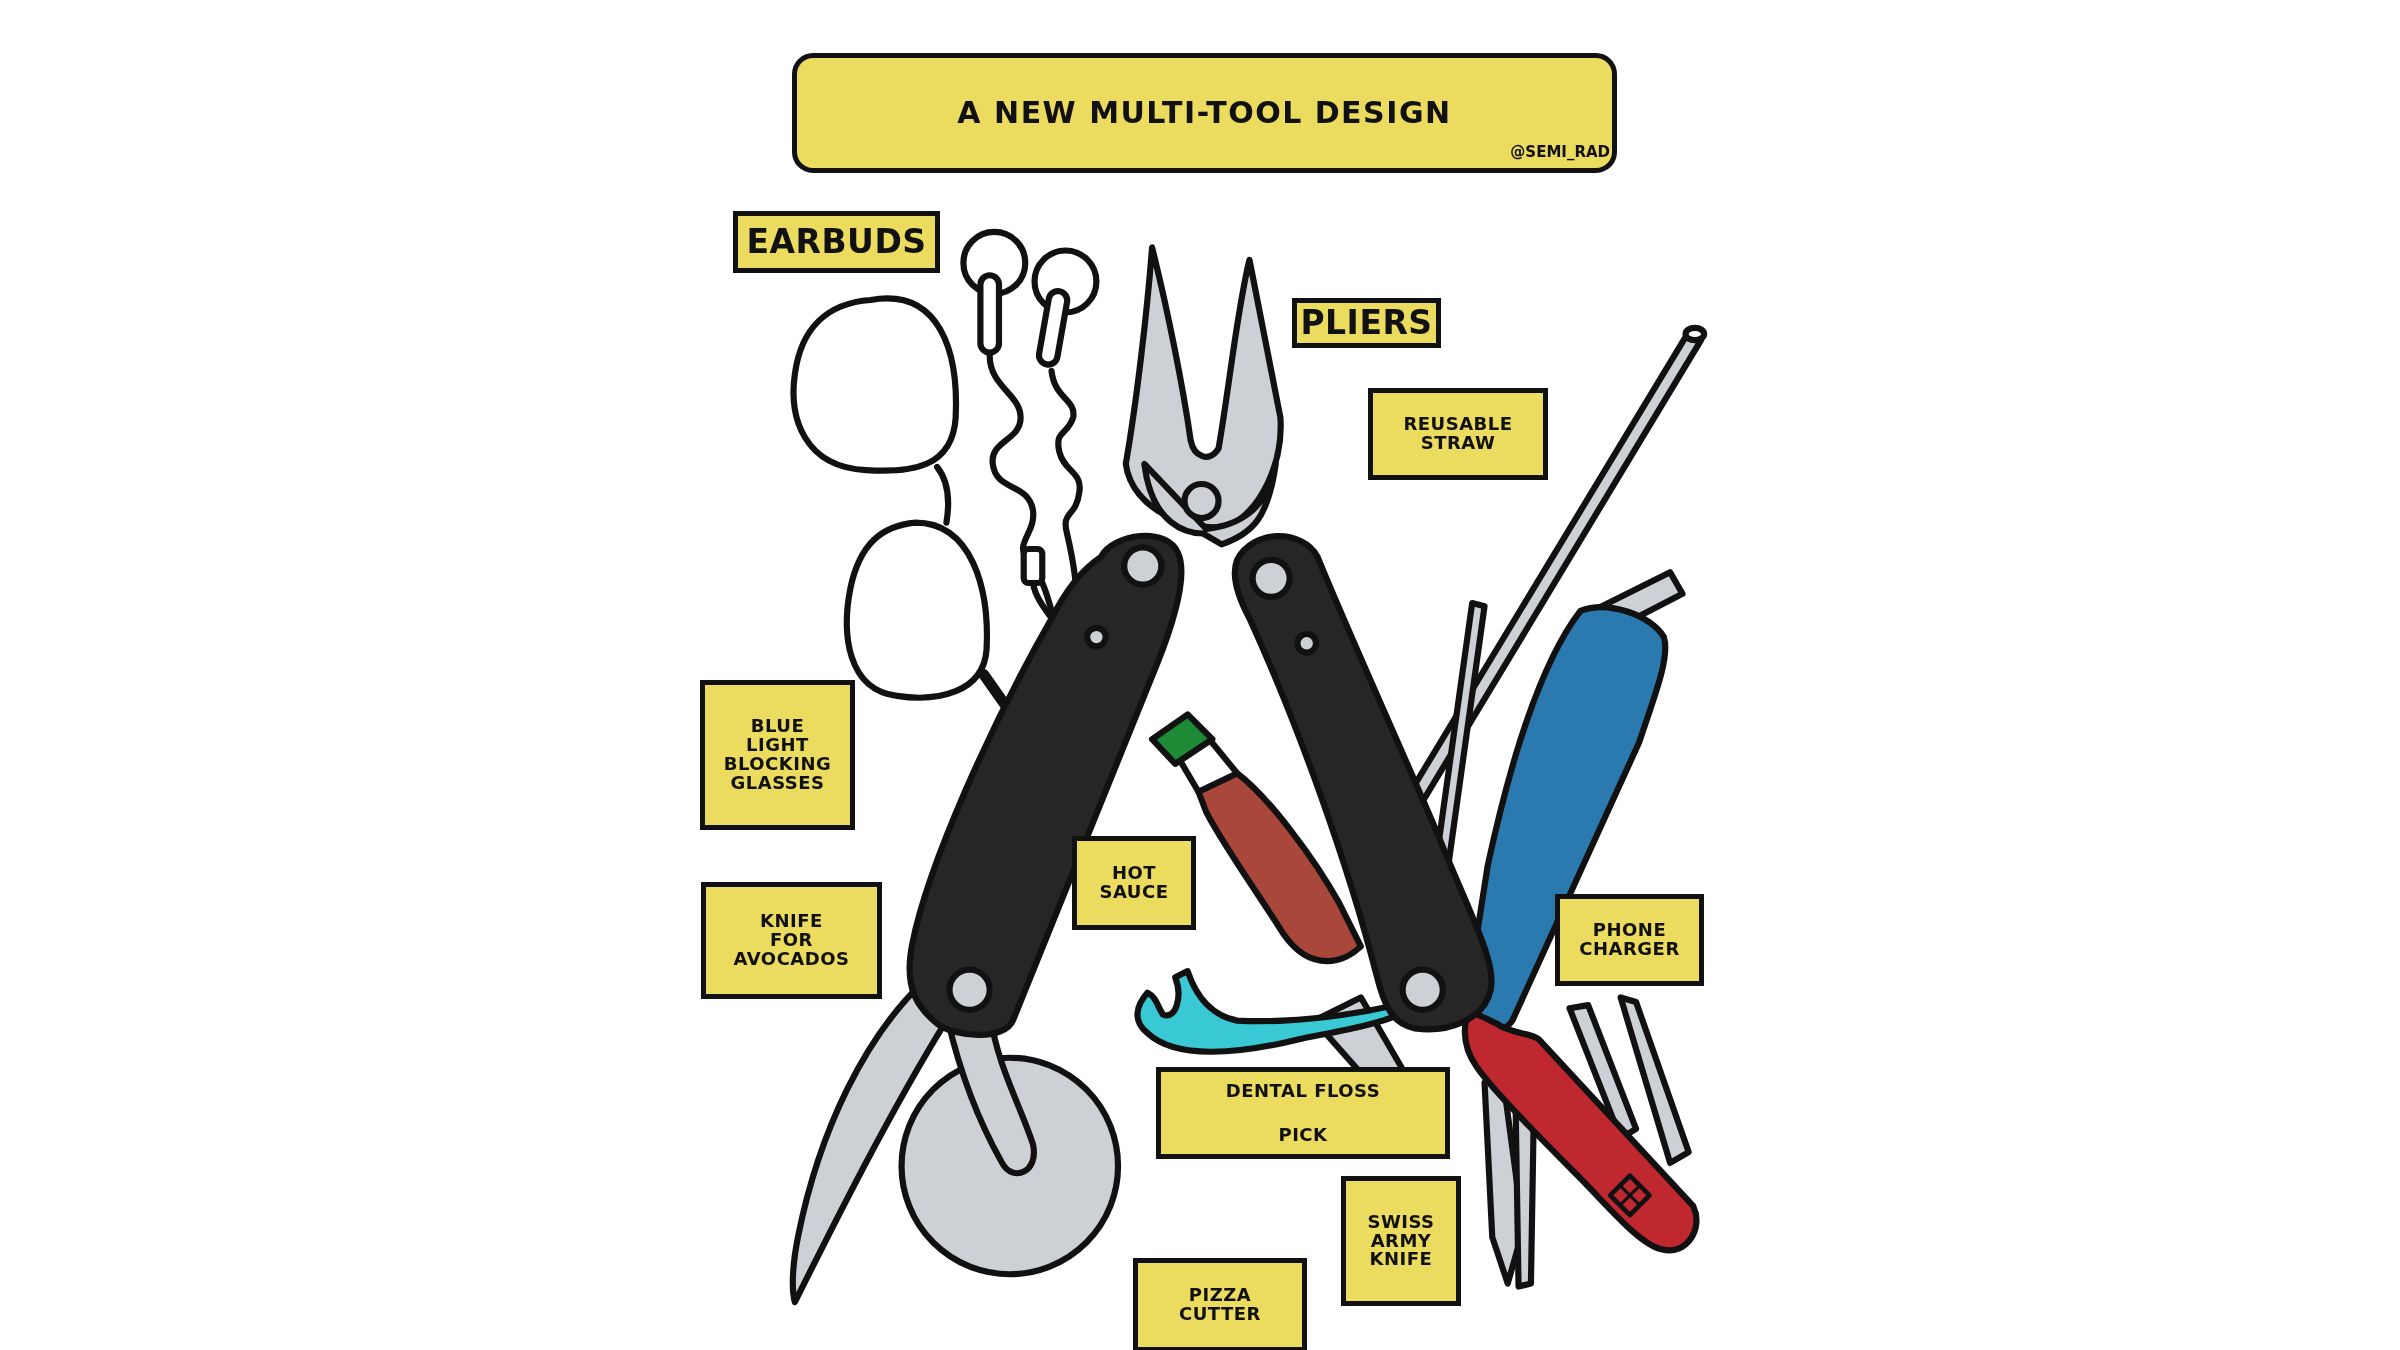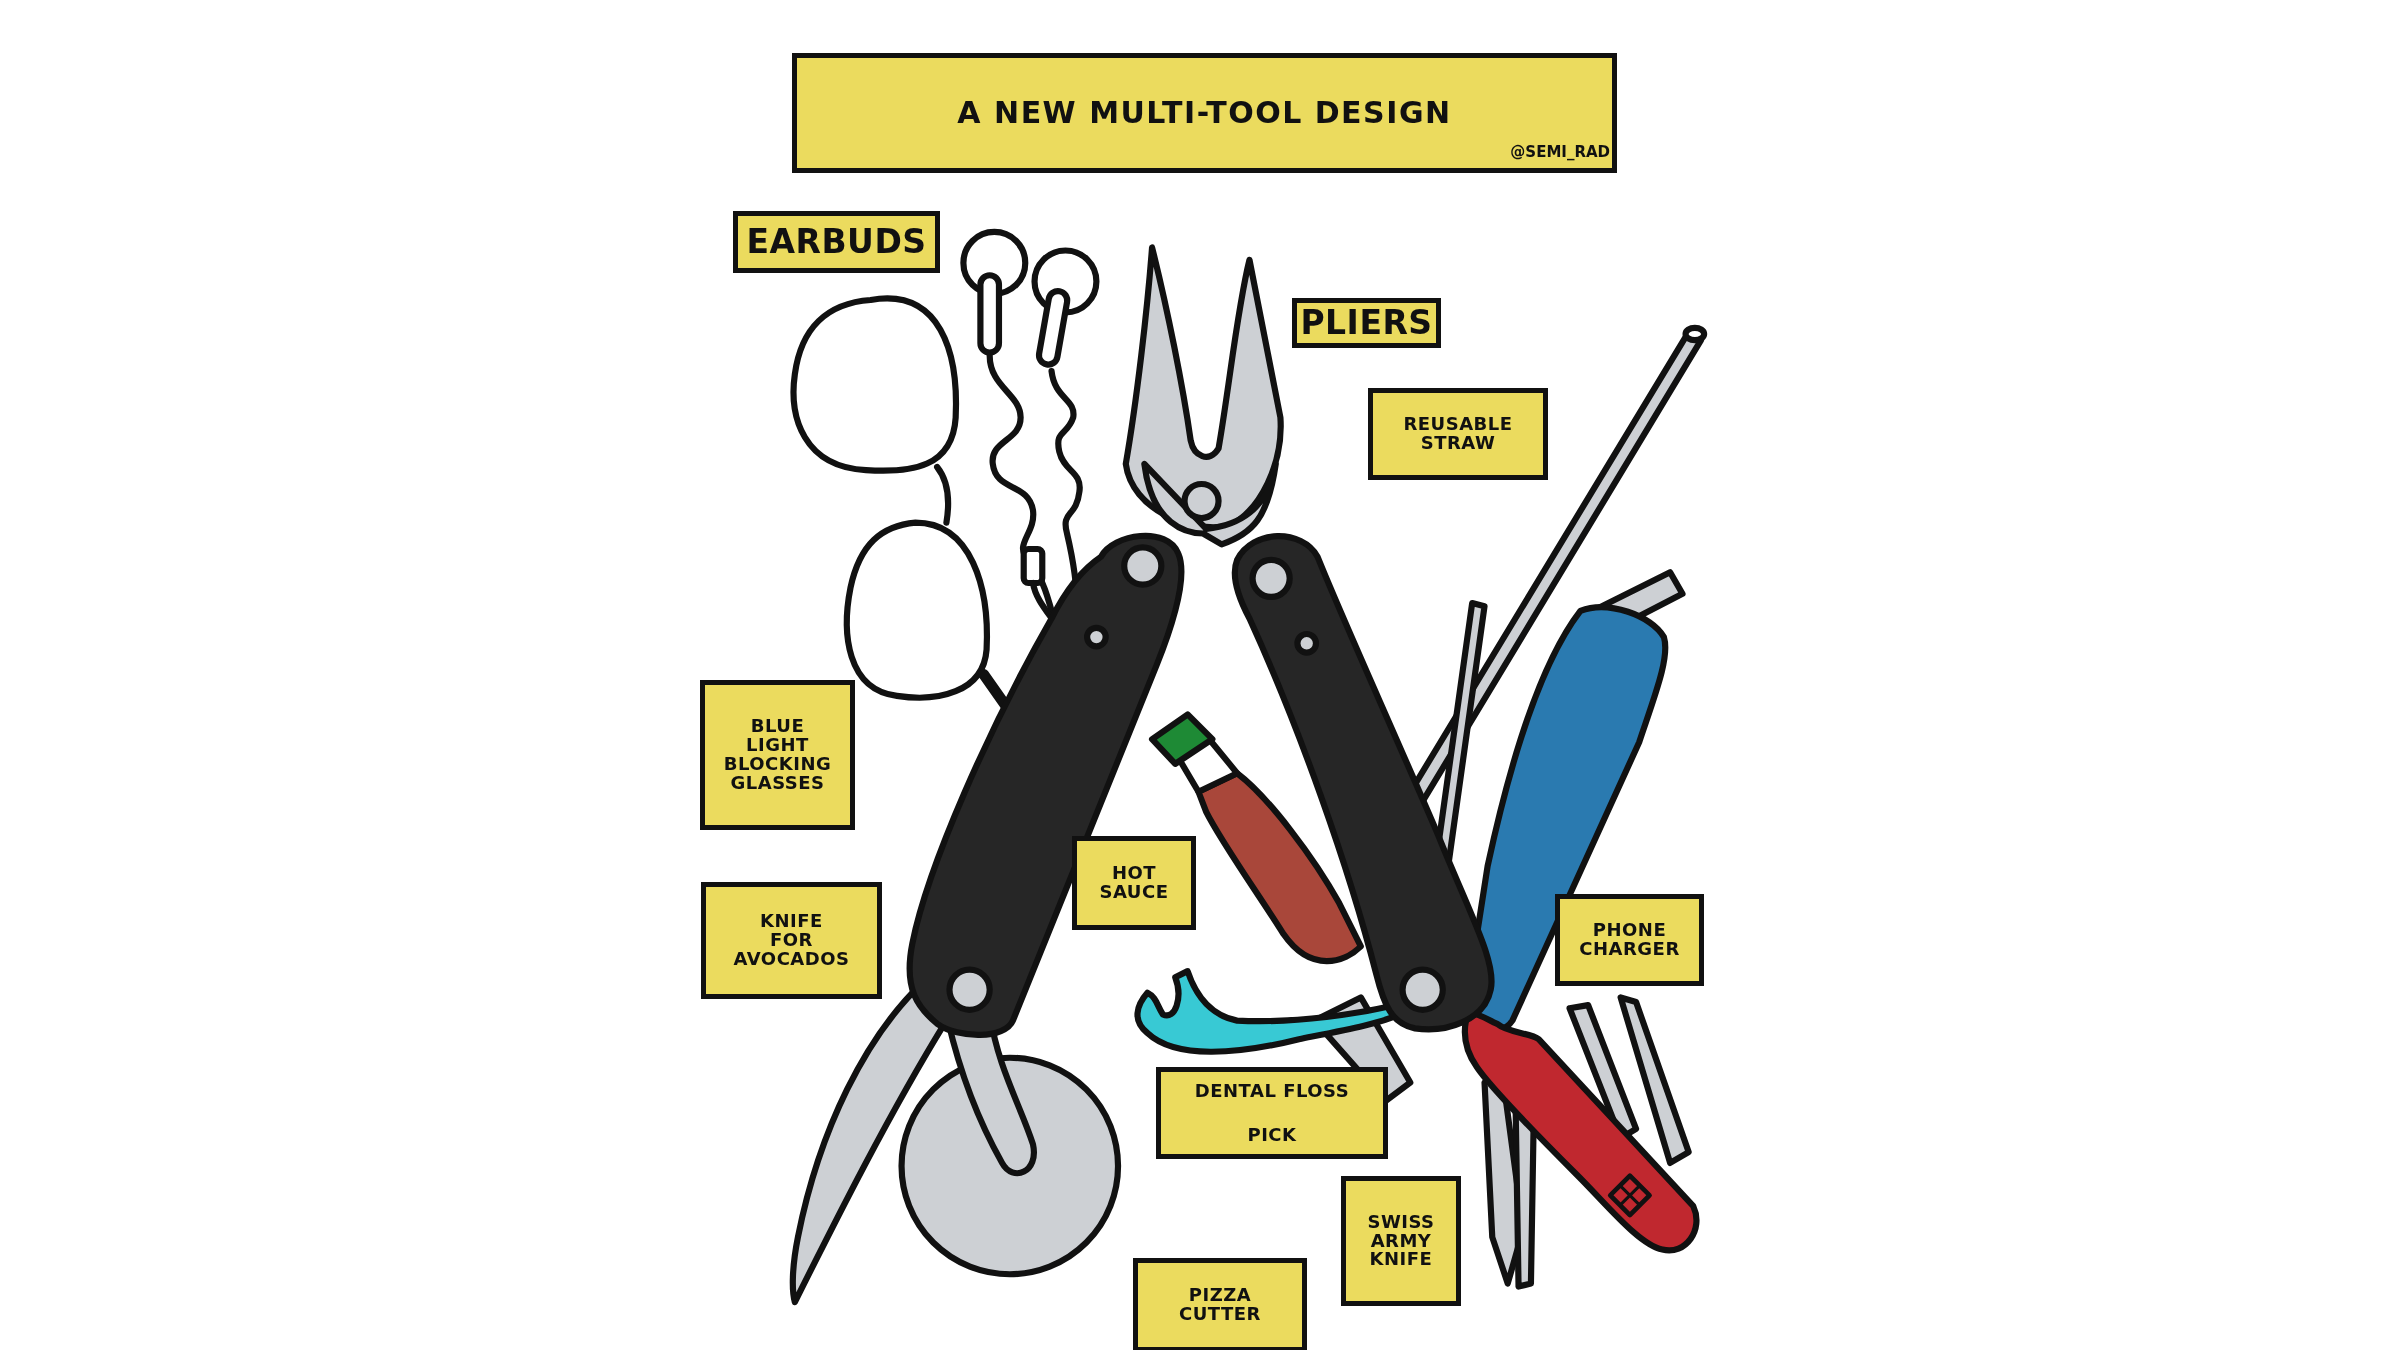--- a/index.html
+++ b/index.html
@@ -7,21 +7,21 @@
          font-family: "DejaVu Sans", sans-serif; }
   #art { position: absolute; left: 0; top: 0; width: 2400px; height: 1350px; }
   .label {
     position: absolute; background: #EBDB5E; border: 5px solid #111;
     box-sizing: border-box; display: flex; flex-direction: column;
     align-items: center; justify-content: center; text-align: center;
     color: #111; font-weight: bold; text-transform: uppercase;
     font-family: "DejaVu Sans", sans-serif; line-height: 1.05; letter-spacing: 0.5px;
   }
   .label span { display: block; }
-  .title-box { font-size: 30px; line-height: 1.45; letter-spacing: 1.5px; }
+  .title-box { font-size: 30px; line-height: 1.45; letter-spacing: 1.5px; border-radius: 21px; }
   .credit { position: absolute; right: 2px; bottom: 4px; font-size: 15px; letter-spacing: 0; }
   .lbl-md { font-size: 33px; }
   .lbl-sm { font-size: 18px; }
 </style>
 </head>
 <body>
 
 <svg id="art" viewBox="0 0 1552 873" preserveAspectRatio="none" xmlns="http://www.w3.org/2000/svg">
   <g stroke="#111" stroke-width="4" stroke-linejoin="round" stroke-linecap="round">
 
@@ -135,21 +135,21 @@
 <div class="label lbl-sm" style="left:1072px; top:836px; width:124px; height:94px;">
   <span>HOT</span>
   <span>SAUCE</span>
 </div>
 
 <div class="label lbl-sm" style="left:1555px; top:894px; width:149px; height:92px;">
   <span>PHONE</span>
   <span>CHARGER</span>
 </div>
 
-<div class="label lbl-sm" style="left:1156px; top:1067px; width:232px; height:92px;gap:25px;">
+<div class="label lbl-sm" style="left:1156px; top:1067px; width:294px; height:92px;gap:25px;">
   <span>DENTAL FLOSS</span>
   <span>PICK</span>
 </div>
 
 <div class="label lbl-sm" style="left:1133px; top:1214px; width:174px; height:94px;margin-top:44px;">
   <span>PIZZA</span>
   <span>CUTTER</span>
 </div>
 
 <div class="label lbl-sm" style="left:1341px; top:1176px; width:120px; height:130px;">

